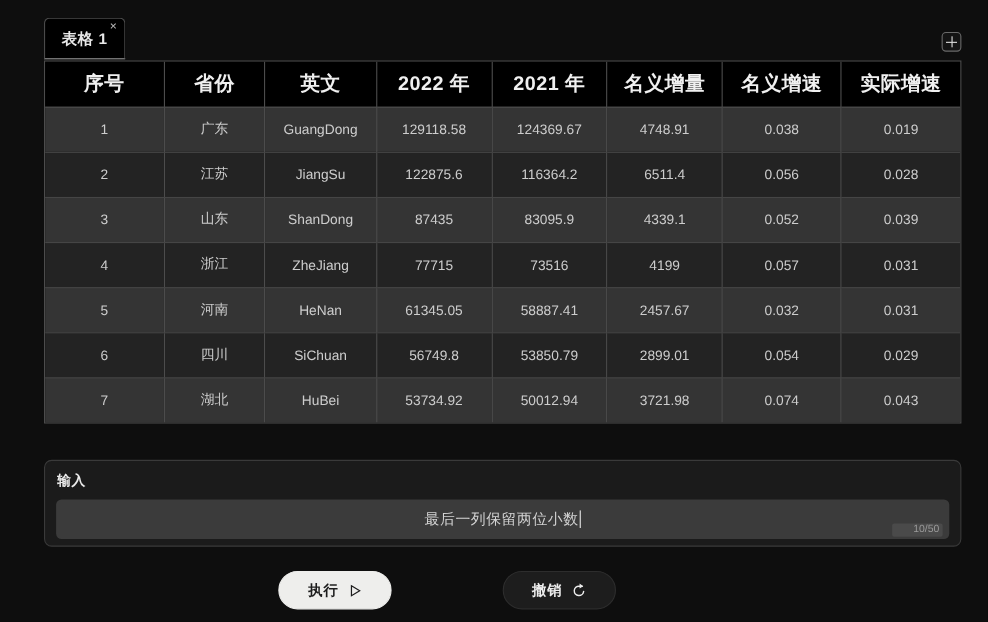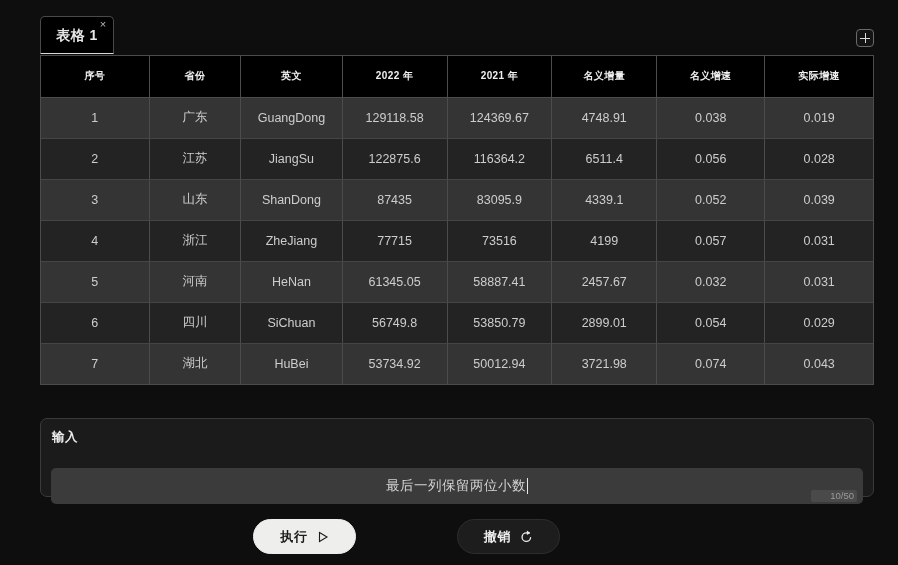--- a/index.html
+++ b/index.html
@@ -73,21 +73,21 @@
     overflow: hidden;
   }
   table {
     width: 100%;
     border-collapse: collapse;
     table-layout: fixed;
   }
   thead th {
     background: #000000;
     color: #f0f0f0;
-    font-size: 10px;
+    font-size: 18px;
     font-weight: bold;
     height: 41px;
     border-right: 1px solid #4c4c4c;
     border-bottom: 1px solid #4c4c4c;
     text-align: center;
     letter-spacing: .4px;
   }
   thead th:last-child { border-right: none; }
   tbody td {
     height: 41px;
@@ -115,21 +115,21 @@
   #input-label {
     font-size: 12.5px;
     font-weight: bold;
     color: #ececec;
     letter-spacing: .5px;
     margin-left: 1px;
     font-family: Liberation Mono, monospace;
   }
   #input-field {
     position: relative;
-    margin-top: 22px;
+    margin-top: 8px;
     height: 36px;
     background: #3b3b3b;
     border-radius: 5px;
     display: flex; align-items: center; justify-content: center;
     cursor: text;
   }
   #input-value {
     font-size: 13.5px;
     color: #d3d3d3;
     letter-spacing: .5px;

